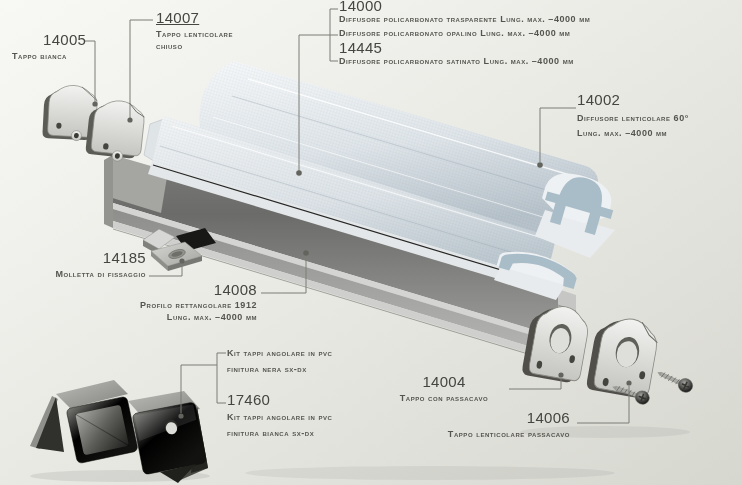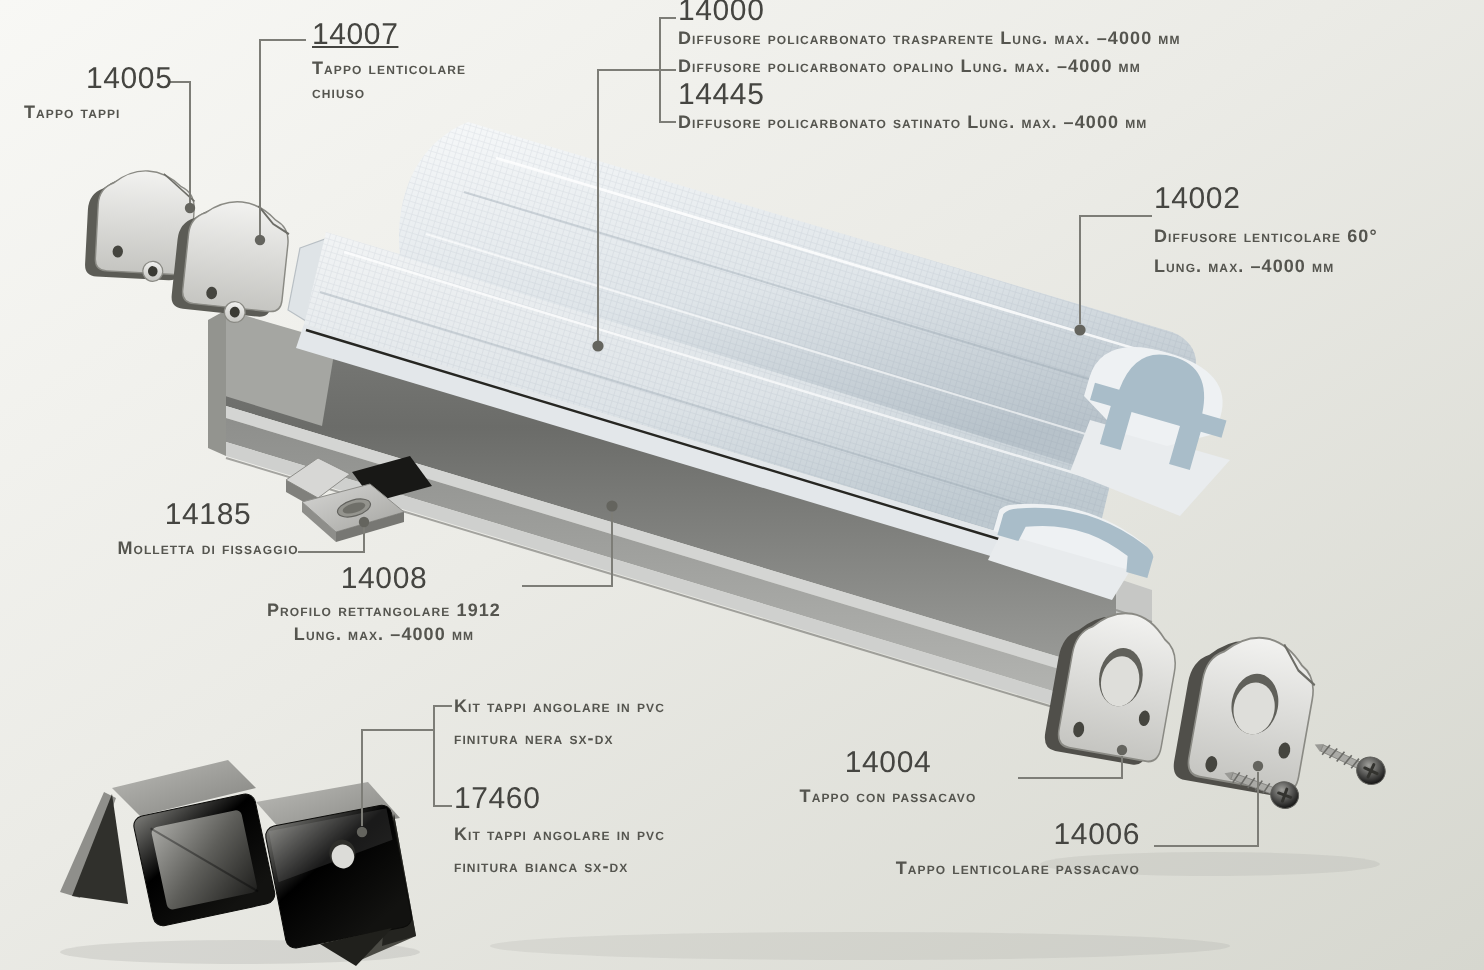--- a/index.html
+++ b/index.html
@@ -15,22 +15,22 @@
   }
   .desc{
     font-size:9px;line-height:12px;font-weight:700;letter-spacing:.55px;
     font-variant:small-caps;color:#55554f;
   }
   
   #lab14005{left:12px;top:33px;}          #lab14005 .code{margin-left:31px;margin-bottom:3px;}
   #lab14007{left:156px;top:11px;}         #lab14007 .code{margin-bottom:3px;text-decoration:underline;}
   #labTopGroup{left:339px;top:-1px;}      #labTopGroup .entry{margin-bottom:2px;}
   #lab14002{left:577px;top:93px;}         #lab14002 .code{margin-bottom:4px;} #lab14002 .desc{line-height:15px;}
-  #lab14185{left:48px;top:251px;width:112px;text-align:center;} #lab14185 .code{margin-bottom:3px;}
-  #lab14008{left:127px;top:283px;width:130px;text-align:center;} #lab14008 .code{margin-bottom:2px;}
+  #lab14185{left:34px;top:251px;width:112px;text-align:right;} #lab14185 .code{margin-bottom:3px;}
+  #lab14008{left:127px;top:283px;width:130px;text-align:right;} #lab14008 .code{margin-bottom:2px;}
   #lab13016{left:227px;top:343px;}        #lab13016 .desc{margin-top:4px;}
   #lab13017{left:227px;top:393px;}        #lab13017 .desc{margin-top:4px;}
   #lab14004{left:380px;top:375px;width:128px;text-align:center;} #lab14004 .code{margin-bottom:3px;}
   #lab14006{left:418px;top:411px;width:152px;text-align:right;} #lab14006 .code{margin-bottom:3px;}
 </style>
 </head>
 <body>
 
 <div id="stage">
 
@@ -254,21 +254,21 @@
     <circle cx="182" cy="261" r="2.6"></circle>
         <circle cx="306" cy="253" r="2.8"></circle>
     <circle cx="181" cy="416" r="2.6"></circle>
         <circle cx="561" cy="375" r="2.6"></circle>
     <circle cx="629" cy="383" r="2.6"></circle>
   </g>
 </svg>
 
 <div class="label" id="lab14005">
   <div class="code">14005</div>
-  <div class="desc">Tappo tappi</div>
+  <div class="desc">Tappo bianca</div>
 </div>
 
 <div class="label" id="lab14007">
   <div class="code">14007</div>
   <div class="desc">Tappo lenticolare</div>
   <div class="desc">chiuso</div>
 </div>
 
 <div class="label" id="labTopGroup">
   <div class="entry">

